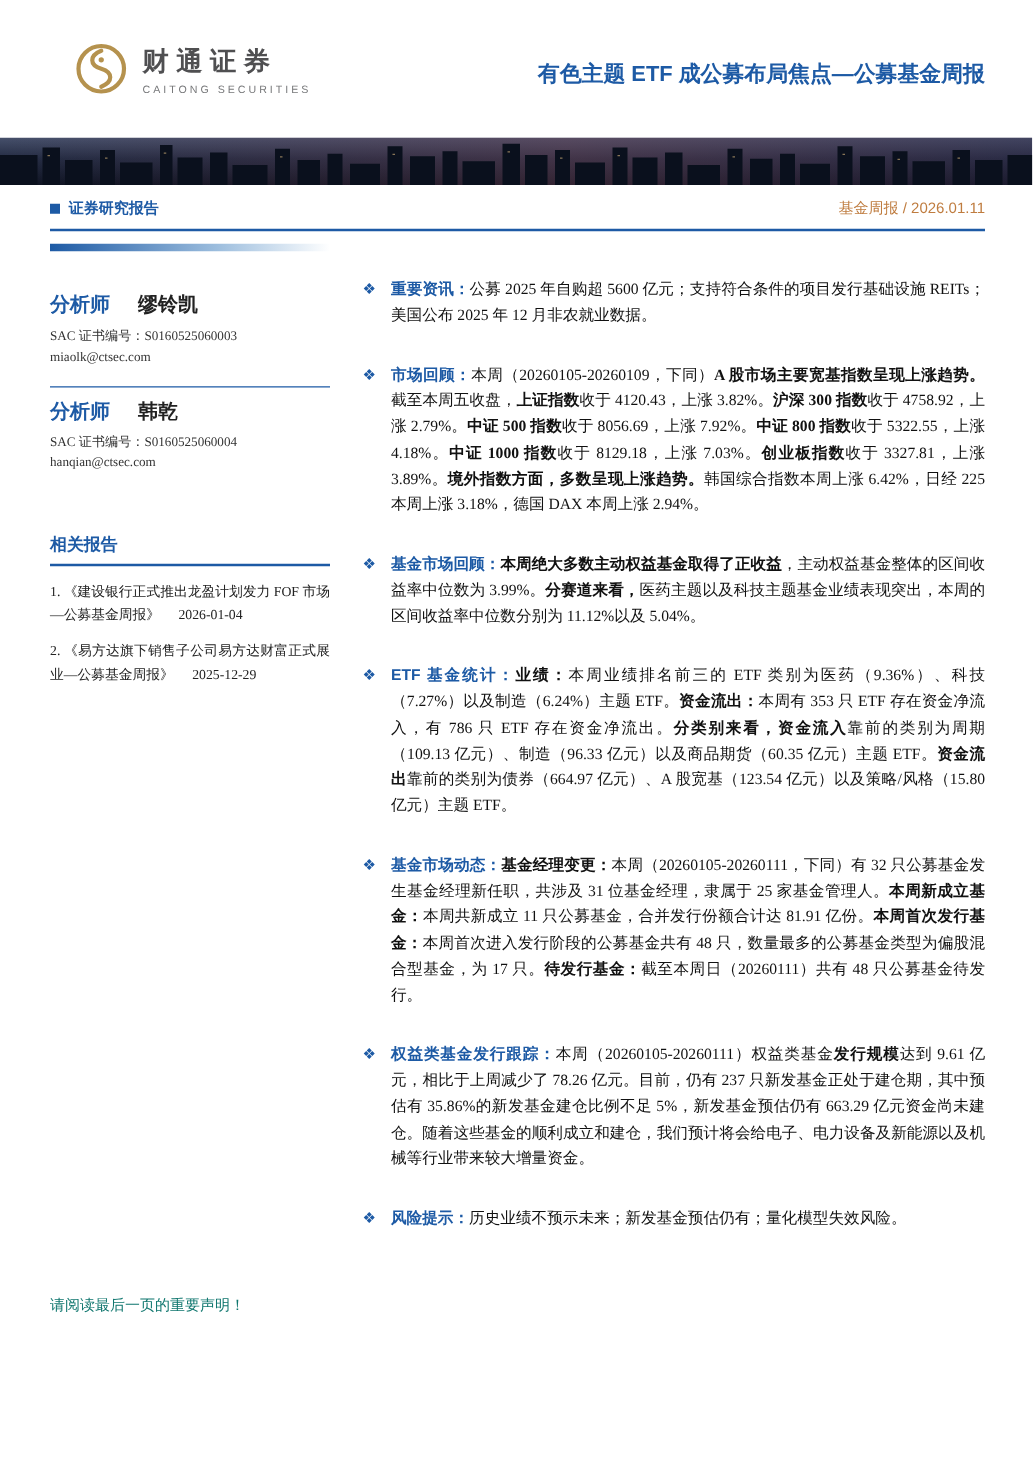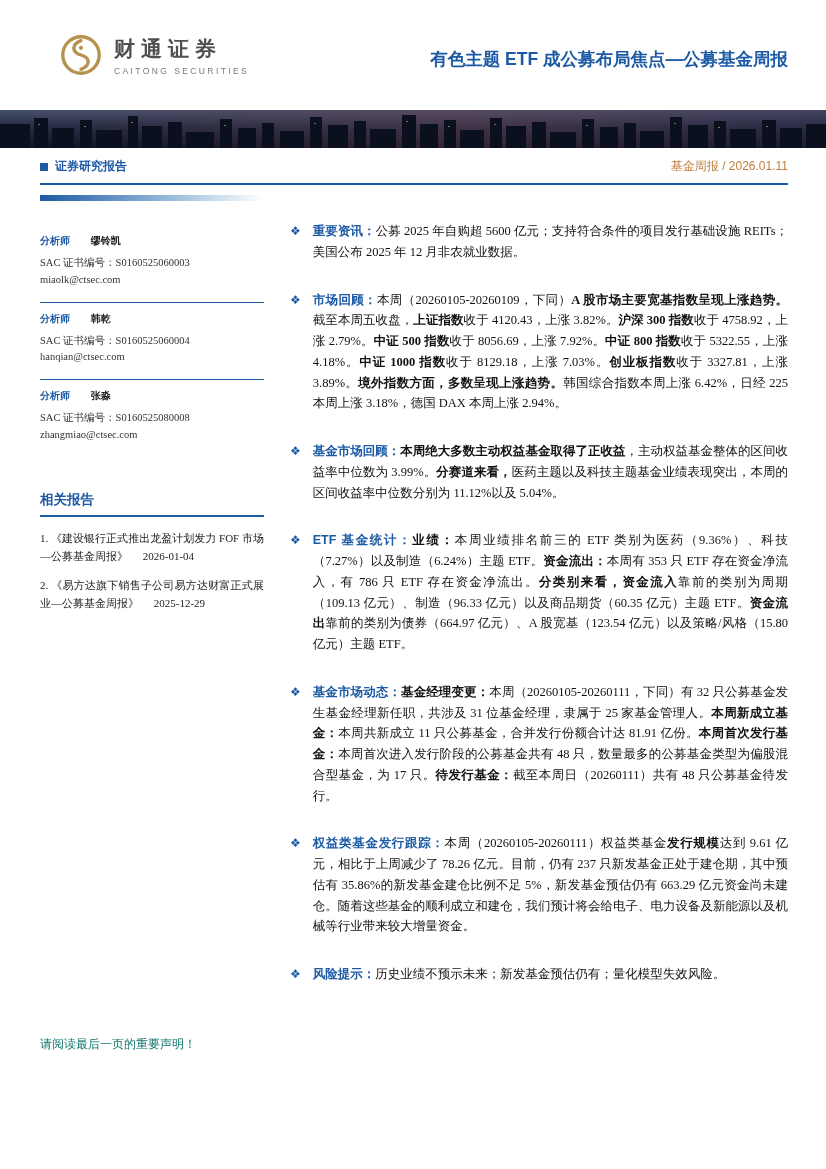--- a/index.html
+++ b/index.html
@@ -30,21 +30,21 @@
   .rule{height:2px;background:var(--accent);margin:0 38px 0 40px;}
   
   .columns{display:flex;gap:26px;padding:8px 38px 0 40px;}
   .sidebar{width:224px;flex:none;}
   .main{flex:1;min-width:0;}
   
   .grad-bar{height:6px;background:linear-gradient(90deg,var(--accent) 0%,#9dbede 60%,#ffffff 100%);margin:2px 0 24px;}
   .analyst{padding:9px 0 13px;border-bottom:1px solid var(--accent);}
   .analyst:first-of-type{padding-top:0;}
   .analyst:last-of-type{border-bottom:none;}
-  .analyst-head{font-size:10px;margin-bottom:7px;}
+  .analyst-head{font-size:16px;margin-bottom:7px;}
   .analyst-role{color:var(--accent);font-weight:700;margin-right:18px;}
   .analyst-name{font-weight:700;color:#222;}
   .analyst-cert,.analyst-email{font-size:10.5px;color:#333;line-height:1.6;font-family:"Liberation Serif",serif;}
   .related-title{margin-top:34px;color:var(--accent);font-size:13.5px;font-weight:700;padding-bottom:6px;border-bottom:2px solid var(--accent);}
   .related-list{list-style:none;margin-top:12px;}
   .related-item{font-size:11px;line-height:1.65;color:#222;margin-bottom:11px;font-family:"Liberation Serif",serif;text-align:justify;}
   .related-date{margin-left:12px;white-space:nowrap;}
   
   .core-bar{background:linear-gradient(90deg,#1c57a4,#3272bd);color:#fff;font-weight:700;font-size:13.5px;letter-spacing:2px;padding:3px 10px 4px;}
   .points{list-style:none;margin-top:28px;}
@@ -172,28 +172,20 @@
 
       <div class="analyst">
         <div class="analyst-head">
           <span class="analyst-role">分析师</span>
           <span class="analyst-name">韩乾</span>
         </div>
         <div class="analyst-cert">SAC 证书编号：S0160525060004</div>
         <div class="analyst-email">hanqian@ctsec.com</div>
       </div>
 
-      <div class="analyst">
-        <div class="analyst-head">
-          <span class="analyst-role">分析师</span>
-          <span class="analyst-name">张淼</span>
-        </div>
-        <div class="analyst-cert">SAC 证书编号：S0160525080008</div>
-        <div class="analyst-email">zhangmiao@ctsec.com</div>
-      </div>
 
       <h2 class="related-title">相关报告</h2>
       <ul class="related-list">
         <li class="related-item">
           <span class="related-text">1. 《建设银行正式推出龙盈计划发力 FOF 市场—公募基金周报》</span>
           <span class="related-date">2026-01-04</span>
         </li>
         <li class="related-item">
           <span class="related-text">2. 《易方达旗下销售子公司易方达财富正式展业—公募基金周报》</span>
           <span class="related-date">2025-12-29</span>

